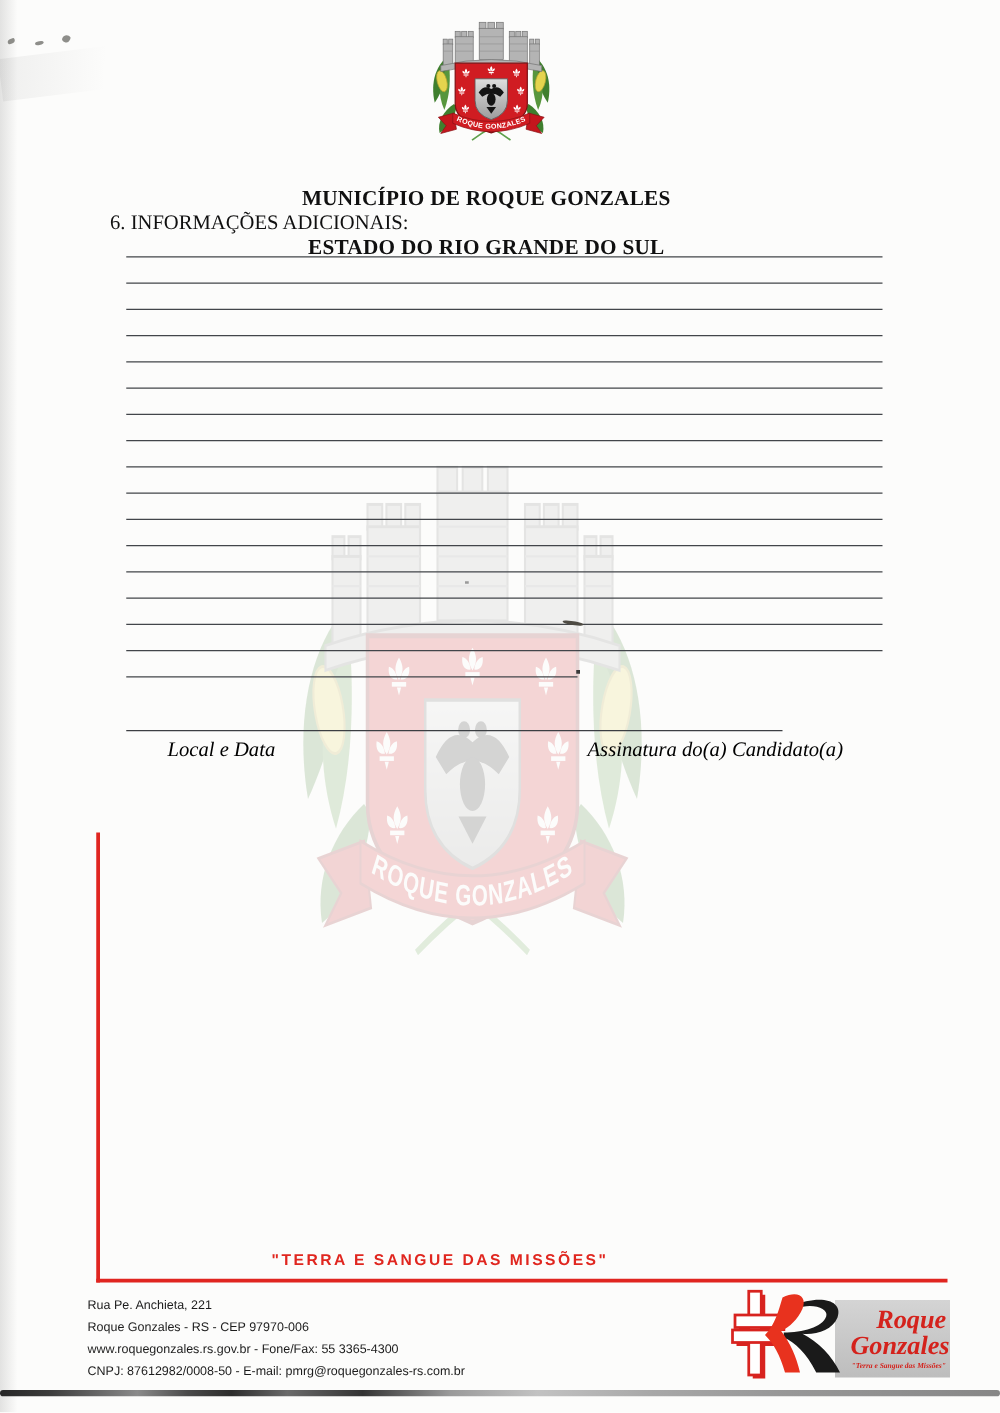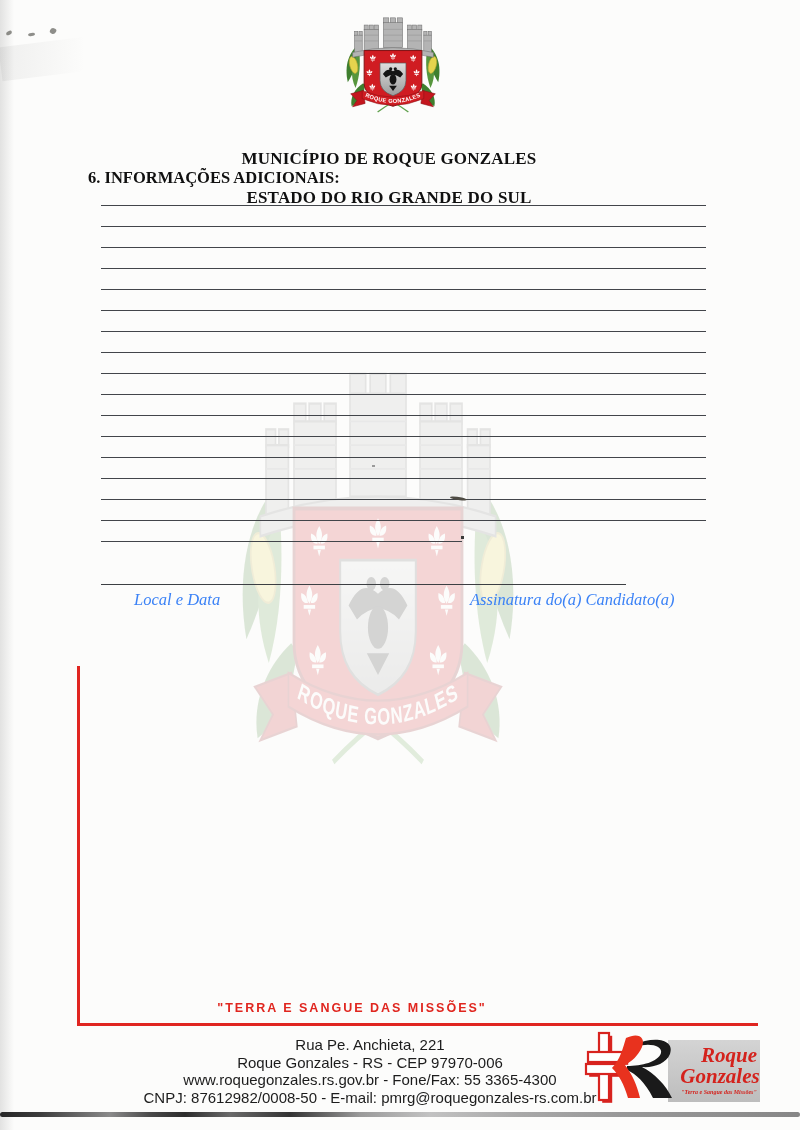--- a/index.html
+++ b/index.html
@@ -24,46 +24,46 @@
   .scan-band { position:absolute; left:0; top:1112px; width:800px; height:5px; border-radius:3px; z-index:9;
     background:linear-gradient(90deg,#262626 0px,#3c3c3c 40px,#8a8a8a 110px,#4a4a4a 150px,#2c2c2c 185px,
       #6a6a6a 230px,#333333 290px,#9a9a9a 360px,#c2c2c2 430px,#a8a8a8 520px,#989898 620px,#8f8f8f 720px,#868686 800px); }
 
   
   .crest { position:absolute; left:334px; top:14px; width:118px; height:100px; z-index:2; }
   .hdr { position:absolute; left:89px; width:600px; text-align:center; font-weight:bold;
     font-size:17px; letter-spacing:.2px; color:#101010; z-index:2;margin-top:28px; }
   .hdr1 { top:121px; }
   .hdr2 { top:160px; }
-  .section-title { position:absolute; left:88px; top:168px; font-weight:bold; font-size:16.5px; color:#101010; z-index:3;text-align:right; }
+  .section-title { position:absolute; left:88px; top:168px; font-weight:normal; font-size:16.5px; color:#101010; z-index:3;text-align:right; }
 
   
   .lines { position:absolute; left:101px; top:205px; width:605px; height:345px; z-index:3; }
   .ruled-line { position:absolute; left:0; width:605px; height:0; border-top:1.2px solid #42454a; }
   .ruled-line.short { width:361px; }
 
   
   .watermark { position:absolute; left:210px; top:358px; width:336px; height:412px; opacity:.17; z-index:1; }
 
   
   .sig-line { position:absolute; left:101px; top:584px; width:525px; height:0; border-top:1.2px solid #3c3f43; z-index:3; }
-  .sig-label { position:absolute; top:590px; font-style:italic; font-size:16.5px; color:#3b82f6; z-index:3; }
+  .sig-label { position:absolute; top:590px; font-style:italic; font-size:16.5px; color:#000000; z-index:3; }
   .sig-local { left:134px; }
   .sig-assin { left:430px;margin-left:40px; }
 
   
   .red-v { position:absolute; left:77px; top:666px; width:3px; height:360px; background:#e02520; z-index:5; }
   .red-h { position:absolute; left:77px; top:1023px; width:681px; height:3px; background:#e02520; z-index:5; }
   .slogan { position:absolute; left:102px; top:1001px; width:500px; text-align:center;
     font-family:"Liberation Sans", sans-serif; font-weight:bold; font-size:12.5px;
     letter-spacing:2px; color:#e0261f; z-index:6; }
 
   
-  .footer { position:absolute; left:70px; top:1036px; width:600px; text-align:center;
-    font-family:"Liberation Sans", sans-serif; font-size:15px; line-height:17.5px; color:#1c1c1c; z-index:6; }
+  .footer { position:absolute; left:70px; top:1036px; width:600px; text-align:left;
+    font-family:"Liberation Sans", sans-serif; font-size:10px; line-height:17.5px; color:#1c1c1c; z-index:6; }
   .logo { position:absolute; left:582px; top:1030px; width:180px; height:76px; z-index:6; }
 </style>
 </head>
 <body>
 
 <div class="page">
 
   <div class="edge-left"></div>
   <div class="fold"></div>
   <div class="speck s1"></div>

